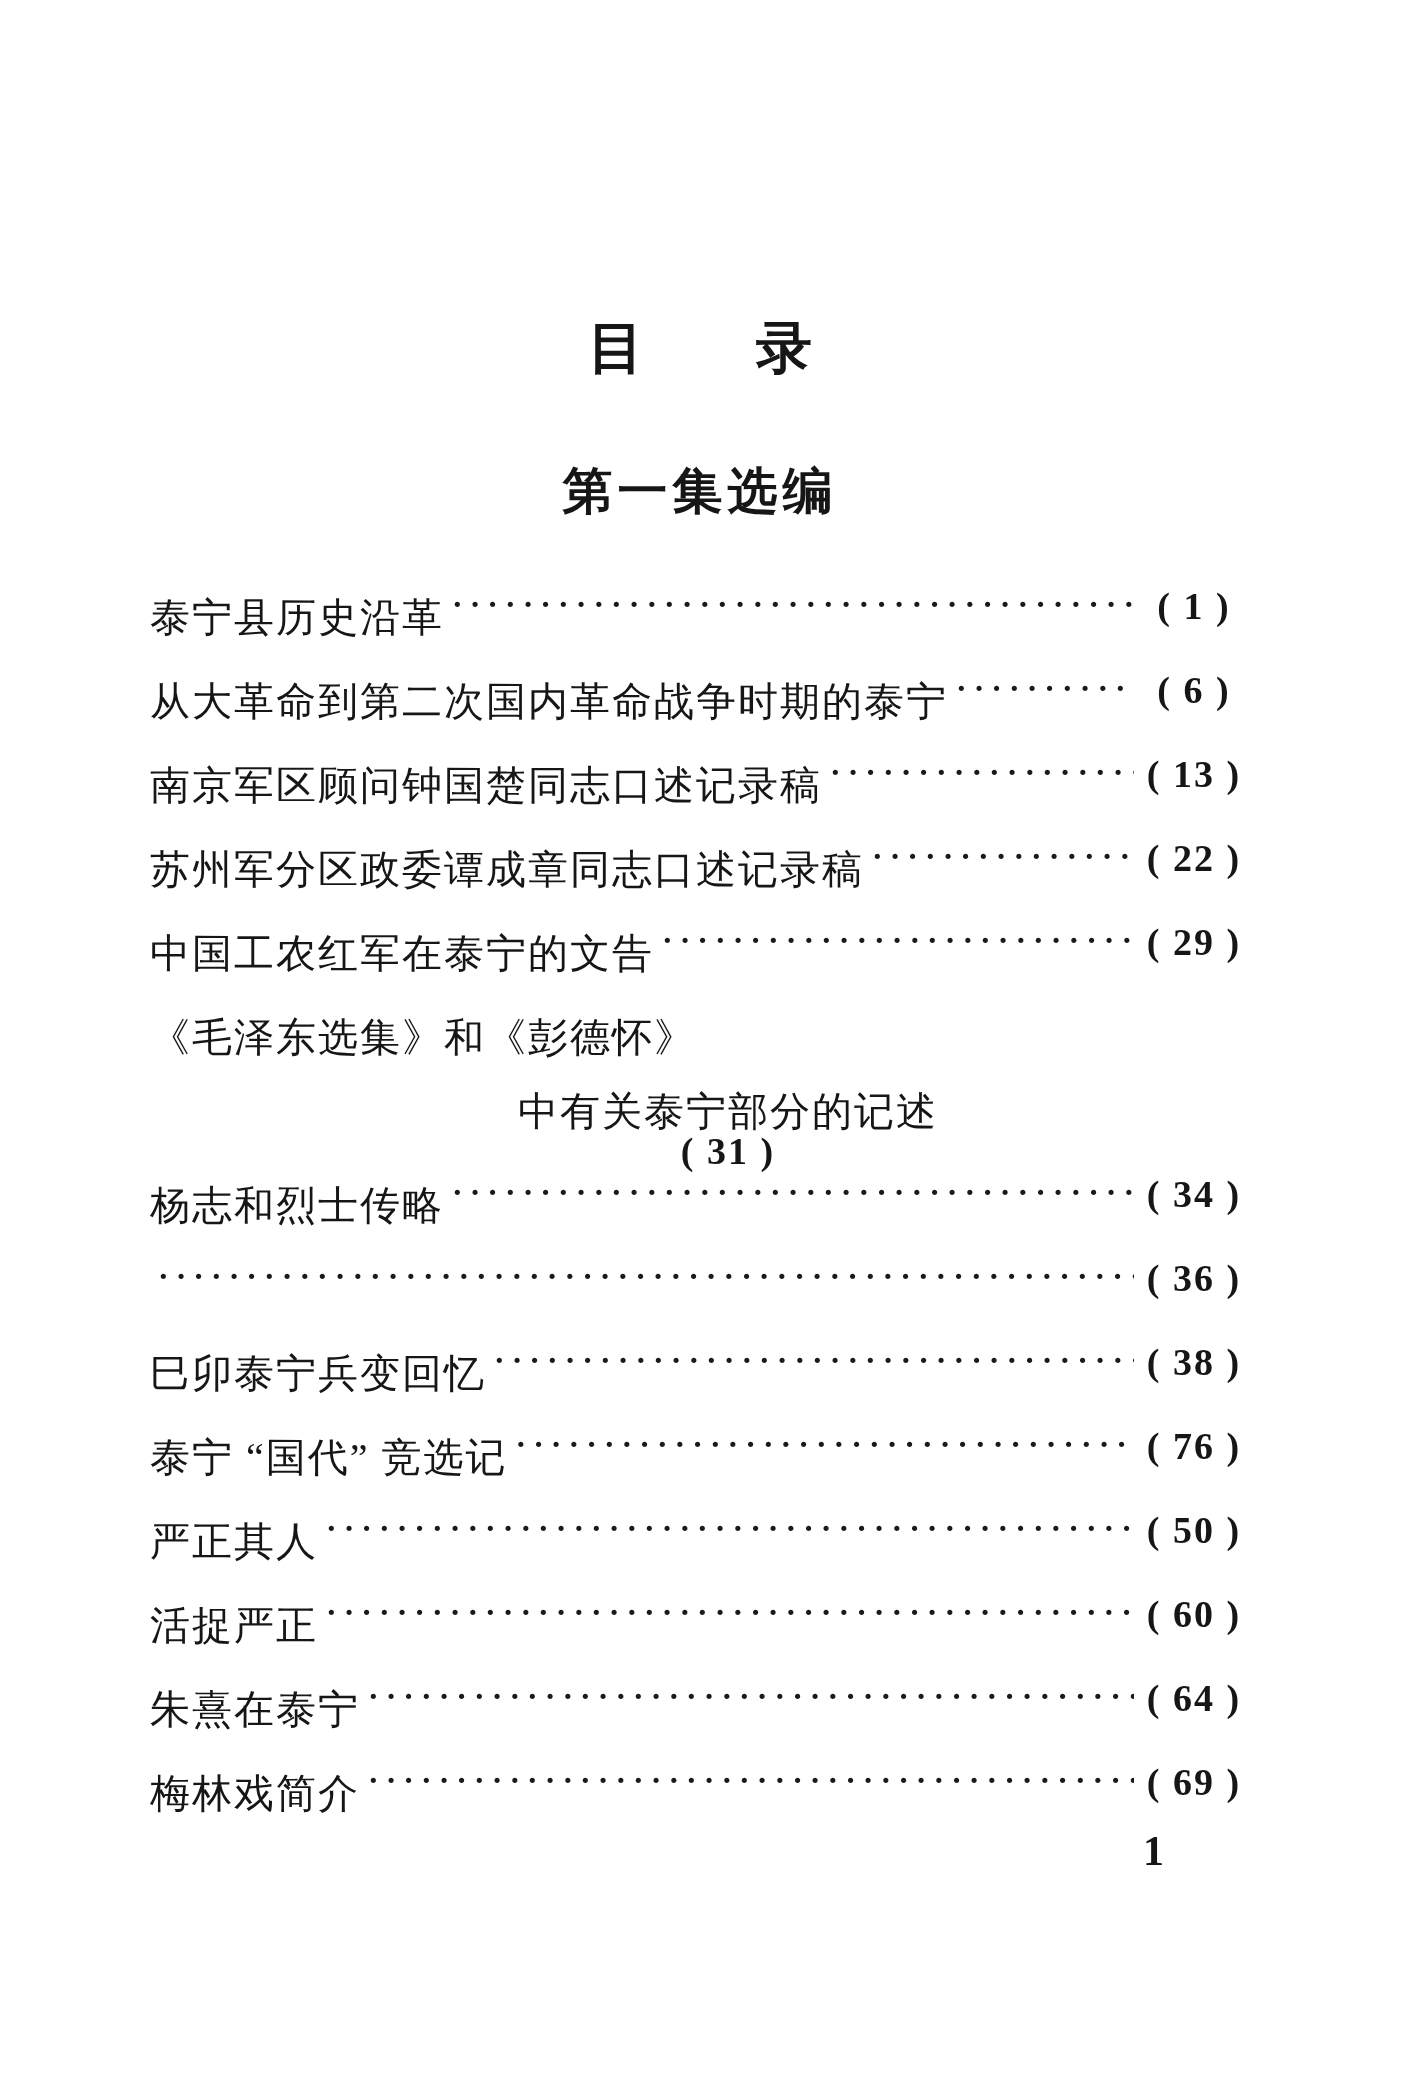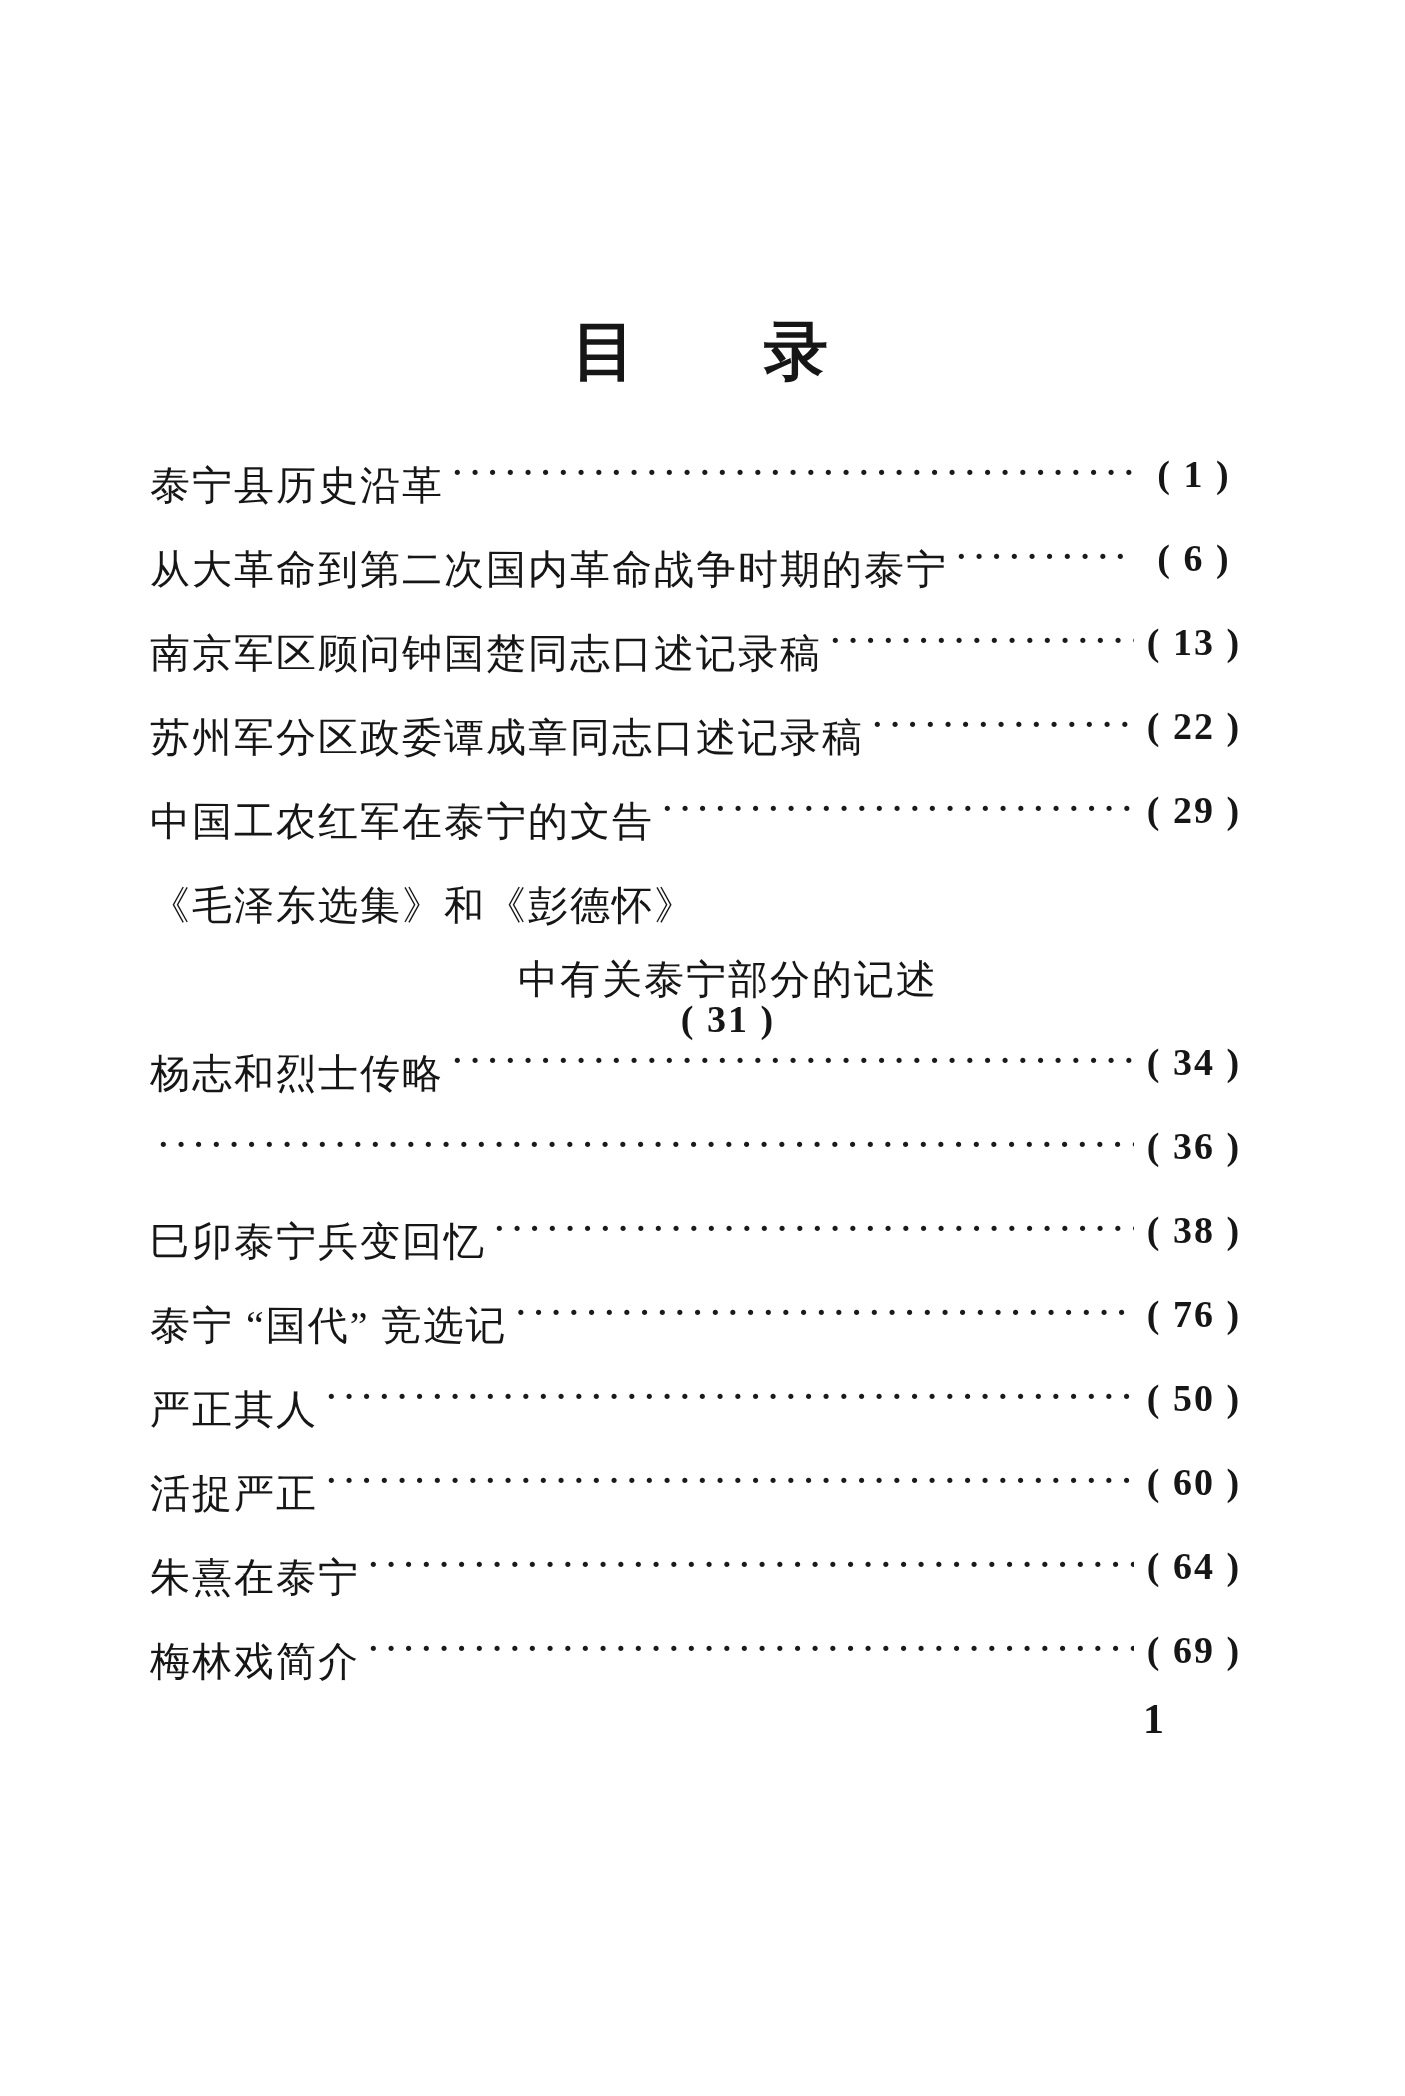--- a/index.html
+++ b/index.html
@@ -11,21 +11,21 @@
     overflow: hidden;
   }
   .page {
     position: relative;
     width: 1405px; height: 2096px;
     padding: 0 155px 0 150px;
   }
   .main-title {
     padding-top: 320px;
     text-align: center;
-    font-size: 64px;
+    font-size: 56px;
     font-weight: 700;
     line-height: 1;
     white-space: pre;
   }
   .sub-title {
     margin-top: 90px;
     text-align: center;
     font-size: 50px;
     font-weight: 700;
     letter-spacing: 5px;
@@ -79,20 +79,21 @@
     line-height: 1;
   }
 </style>
 </head>
 <body>
 
 <div class="page">
 
   <h1 class="main-title">目　　录</h1>
 
+  <h2 class="sub-title">第一集选编</h2>
 
   <div class="toc">
   <div class="row">
     <span class="t">泰宁县历史沿革</span>
     <span class="dots"></span>
     <span class="p">( 1 )</span>
   </div>
 
   <div class="row">
     <span class="t">从大革命到第二次国内革命战争时期的泰宁</span>

